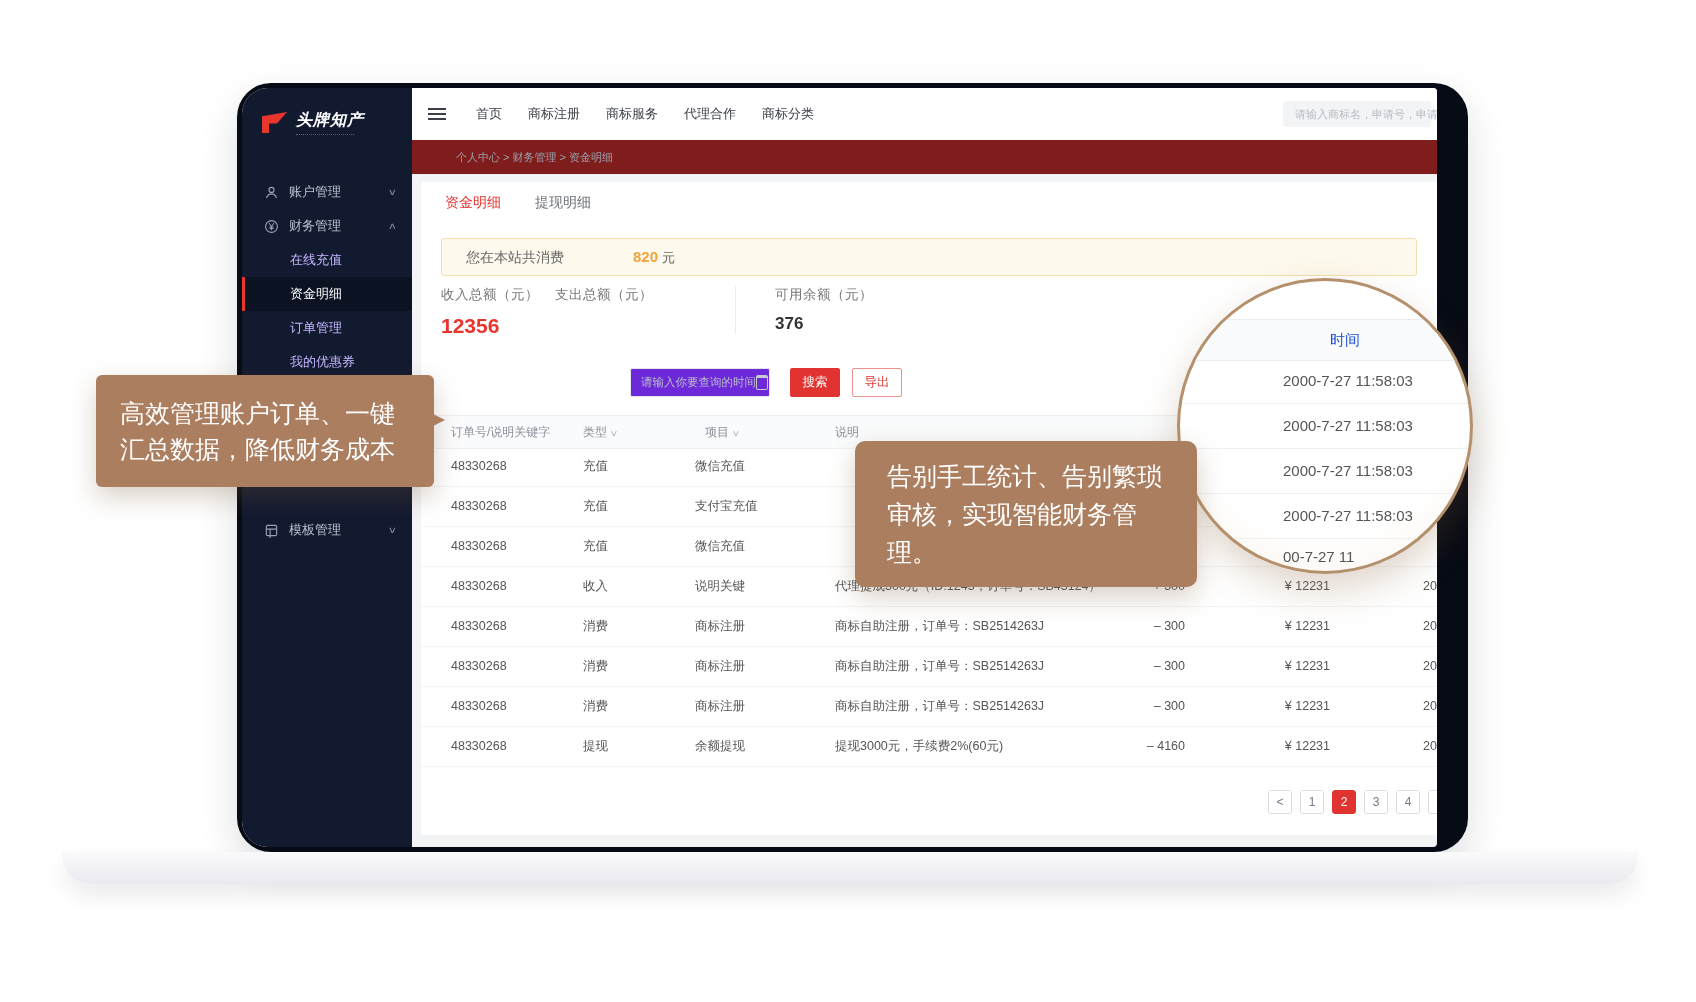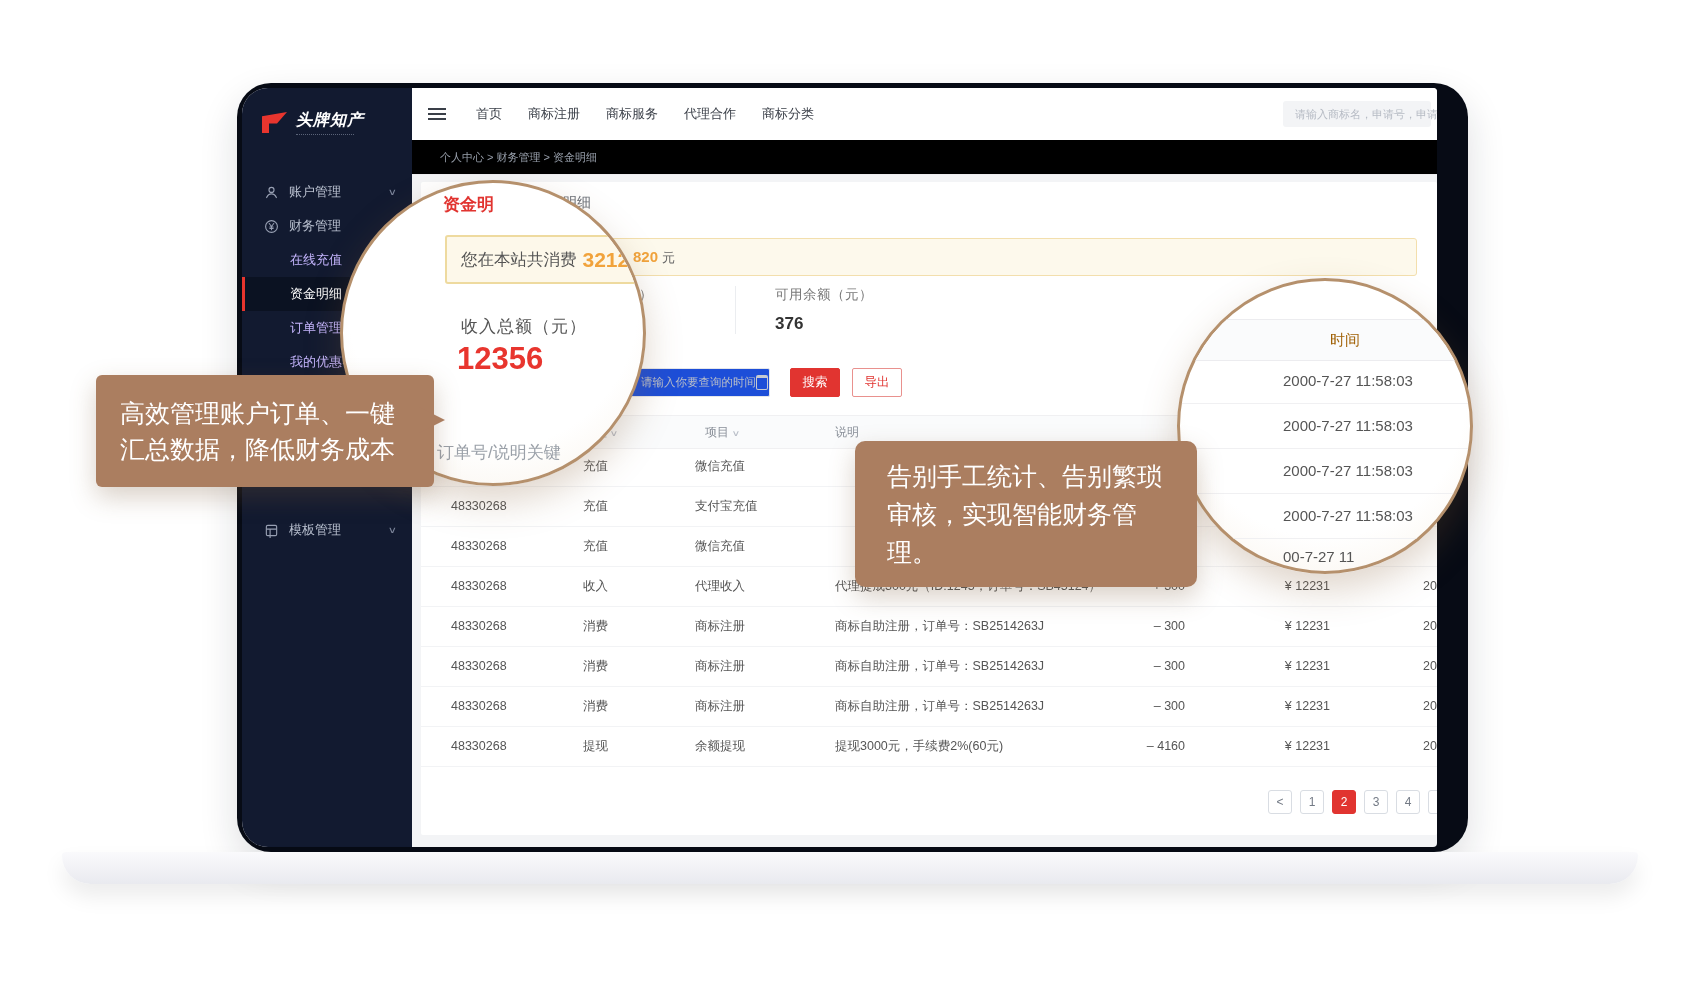--- a/index.html
+++ b/index.html
@@ -28,41 +28,41 @@
 
   
   .topnav{position:absolute;left:170px;right:0;top:0;height:52px;background:#ffffff;border-bottom:1px solid #efeff2;}
   .burger{position:absolute;left:16px;top:25px;width:18px;height:2px;background:#3a3f48;box-shadow:0 -5px 0 #3a3f48,0 5px 0 #3a3f48;}
   .nav-tabs{position:absolute;left:64px;top:0;height:52px;display:flex;align-items:center;gap:26px;font-size:13px;color:#3a3f48;}
   .nav-tab{cursor:pointer;}
   .top-search{position:absolute;right:6px;top:13px;width:148px;height:26px;background:#f3f4f6;border-radius:3px;display:flex;align-items:center;}
   .top-search span{padding-left:12px;font-size:11px;color:#b6bbc4;white-space:nowrap;}
 
   
-  .crumb{position:absolute;left:170px;right:0;top:52px;height:34px;line-height:34px;background:#000000;border-bottom:1px solid #ededf0;padding-left:28px;font-size:11px;color:#99a0ac;}
+  .crumb{position:absolute;left:170px;right:0;top:52px;height:34px;line-height:34px;background:#7f1d1d;border-bottom:1px solid #ededf0;padding-left:44px;font-size:11px;color:#99a0ac;}
 
   
   .card{position:absolute;left:179px;top:94px;width:1016px;height:653px;background:#ffffff;border-radius:2px;}
   .card-tabs{position:absolute;left:24px;top:12px;display:flex;gap:34px;font-size:14px;color:#6b7078;}
   .card-tab.active{color:#e13430;}
   .banner{position:absolute;left:20px;top:56px;right:20px;height:36px;background:#fdf9ec;border:1px solid #f3dfad;border-radius:3px;}
   .b-prefix{position:absolute;left:24px;top:0;line-height:36px;font-size:14px;color:#666;}
   .b-tail{position:absolute;left:191px;top:0;line-height:36px;font-size:13px;color:#666;}
   .b-tail em{font-style:normal;font-weight:bold;font-size:15px;color:#f1a33c;margin-right:4px;}
 
   .stats{position:absolute;left:0;top:104px;right:0;height:70px;}
   .stat{position:absolute;top:0;}
   .stat.s1{left:20px;} .stat.s2{left:134px;} .stat.s3{left:334px;margin-left:20px;}
   .stat-label{font-size:13.5px;color:#777;margin-bottom:10px;letter-spacing:.5px;}
   .stat-value{font-size:17px;font-weight:bold;color:#333;}
   .stat.red .stat-value{color:#e8352e;font-size:21px;}
   .stat-divider{position:absolute;left:314px;top:0;height:48px;border-left:1px solid #ebedf0;}
 
   .filter{position:absolute;left:0;top:186px;right:0;height:28px;}
-  .date-input{position:absolute;left:209px;top:0;width:138px;height:27px;border:1px solid #e4e6eb;border-radius:2px;background:#1d4ed8;display:flex;align-items:center;}
+  .date-input{position:absolute;left:209px;top:0;width:138px;height:27px;border:1px solid #e4e6eb;border-radius:2px;background:#6d28d9;display:flex;align-items:center;}
   .date-input span{padding-left:10px;font-size:11.5px;color:#b9bec8;white-space:nowrap;flex:1;}
   .cal-icon{width:12px;height:11px;border:1px solid #c6cad2;border-top-width:3px;border-radius:2px;margin-right:9px;}
   .btn{position:absolute;top:0;width:48px;height:27px;border-radius:2px;font-size:12.5px;display:flex;align-items:center;justify-content:center;cursor:pointer;}
   .btn-search{left:369px;background:#e13430;color:#fff;border:1px solid #e13430;}
   .btn-export{left:431px;background:#fff;color:#e13430;border:1px solid #e9918e;}
 
   
   .t-head{position:absolute;left:0;top:233px;right:-242px;height:32px;background:#fafbfc;border-top:1px solid #f0f0f2;border-bottom:1px solid #f0f0f2;}
   .t-h{position:absolute;top:0;line-height:32px;font-size:12px;color:#8a9099;white-space:nowrap;}
   .t-h .caret{font-size:8px;color:#b9bec8;margin-left:4px;transform:scaleX(1.5);display:inline-block;}
@@ -85,21 +85,21 @@
   .m-tab{position:absolute;left:100px;top:10px;font-size:17px;font-weight:bold;color:#e13430;}
   .m-banner{position:absolute;left:102px;top:52px;width:260px;height:49px;background:#fdf8ea;border:2px solid #eeda9f;border-radius:3px;display:flex;align-items:center;padding-left:14px;box-sizing:border-box;white-space:nowrap;}
   .m-banner .mb-prefix{font-size:16.5px;color:#555;}
   .m-banner b{font-size:21px;color:#f1a33c;margin:0 6px;}
   .m-stat-label{position:absolute;left:118px;top:132px;font-size:17px;color:#555;letter-spacing:1px;}
   .m-stat-value{position:absolute;left:114px;top:158px;font-size:31px;font-weight:bold;color:#e8352e;}
   .m-header{position:absolute;left:94px;top:258px;font-size:17px;color:#9aa0a8;white-space:nowrap;}
 
   .mag-right{left:1177px;top:278px;width:290px;height:290px;}
   .m-time-head{position:absolute;left:0;right:0;top:38px;height:40px;background:#fafbfc;border-top:1px solid #ececef;border-bottom:1px solid #ececef;line-height:40px;}
-  .m-time-head span{margin-left:150px;font-size:15px;color:#a16207;}
+  .m-time-head span{margin-left:150px;font-size:15px;color:#1d4ed8;}
   .m-times{position:absolute;left:0;right:0;top:78px;}
   .m-time-row{height:44px;line-height:44px;padding-left:103px;border-bottom:1px solid #f0f0f2;font-size:15px;color:#555;white-space:nowrap;}
   .m-time-partial{position:absolute;left:0;right:0;top:254px;height:44px;line-height:44px;padding-left:103px;font-size:15px;color:#555;white-space:nowrap;}
 
   
   .tip{position:absolute;background:#ab7e60;color:#ffffff;z-index:60;box-shadow:0 10px 26px rgba(120,85,55,.28);}
   .tip-left{left:96px;top:375px;width:290px;padding:20px 24px;font-size:25px;line-height:36px;border-radius:6px;}
   .tip-left::after{content:'';position:absolute;right:-24px;top:32px;width:0;height:0;border:13px solid transparent;border-left:26px solid #ab7e60;}
   .tip-right{left:855px;top:441px;width:278px;padding:16px 32px;font-size:25px;line-height:38px;border-radius:10px;}
 </style>
@@ -269,21 +269,21 @@
             <span class="cell c-type">充值</span>
             <span class="cell c-proj">微信充值</span>
             <span class="cell c-desc"></span>
             <span class="cell c-amt"></span>
             <span class="cell c-bal"></span>
             <span class="cell c-time"></span>
           </div>
             <div class="t-row">
             <span class="cell c-order">48330268</span>
             <span class="cell c-type">收入</span>
-            <span class="cell c-proj">代理收入</span>
+            <span class="cell c-proj">说明关键</span>
             <span class="cell c-desc">代理提成300元（ID:1245，订单号：SB45124）</span>
             <span class="cell c-amt">+ 300</span>
             <span class="cell c-bal">¥ 12231</span>
             <span class="cell c-time">2000-7-27  11:58:03</span>
           </div>
             <div class="t-row">
             <span class="cell c-order">48330268</span>
             <span class="cell c-type">消费</span>
             <span class="cell c-proj">商标注册</span>
             <span class="cell c-desc">商标自助注册，订单号：SB2514263J</span>
@@ -329,30 +329,20 @@
             <span class="pg">4</span>
             <span class="pg">5</span>
           </div>
       </section>
 
     </div>
   </div>
 
   <div class="base"></div>
 
-  <div class="mag mag-left">
-    <span class="m-tab">资金明</span>
-    <div class="m-banner">
-      <span class="mb-prefix">您在本站共消费</span>
-        <b>32124</b>
-    </div>
-    <div class="m-stat-label">收入总额（元）</div>
-    <div class="m-stat-value">12356</div>
-    <div class="m-header">订单号/说明关键</div>
-  </div>
 
   <div class="mag mag-right">
     <div class="m-time-head"><span>时间</span></div>
     <div class="m-times">
 
     <div class="m-time-row">2000-7-27  11:58:03</div>
         <div class="m-time-row">2000-7-27  11:58:03</div>
         <div class="m-time-row">2000-7-27  11:58:03</div>
         <div class="m-time-row">2000-7-27  11:58:03</div>
       </div>

